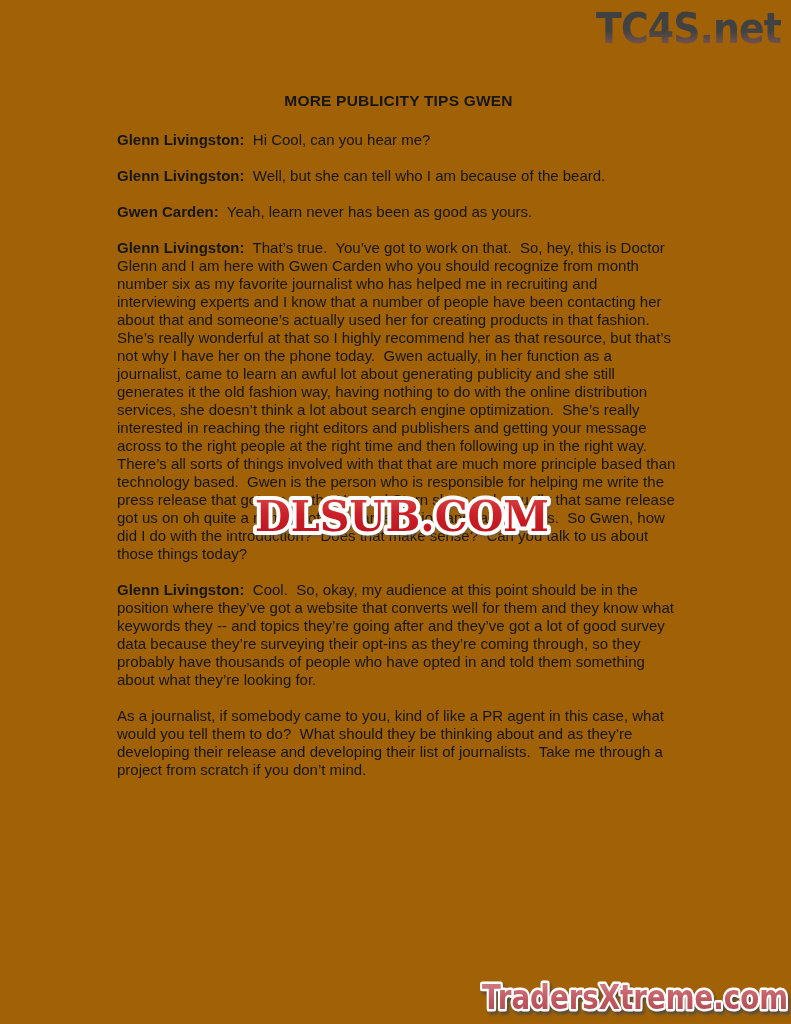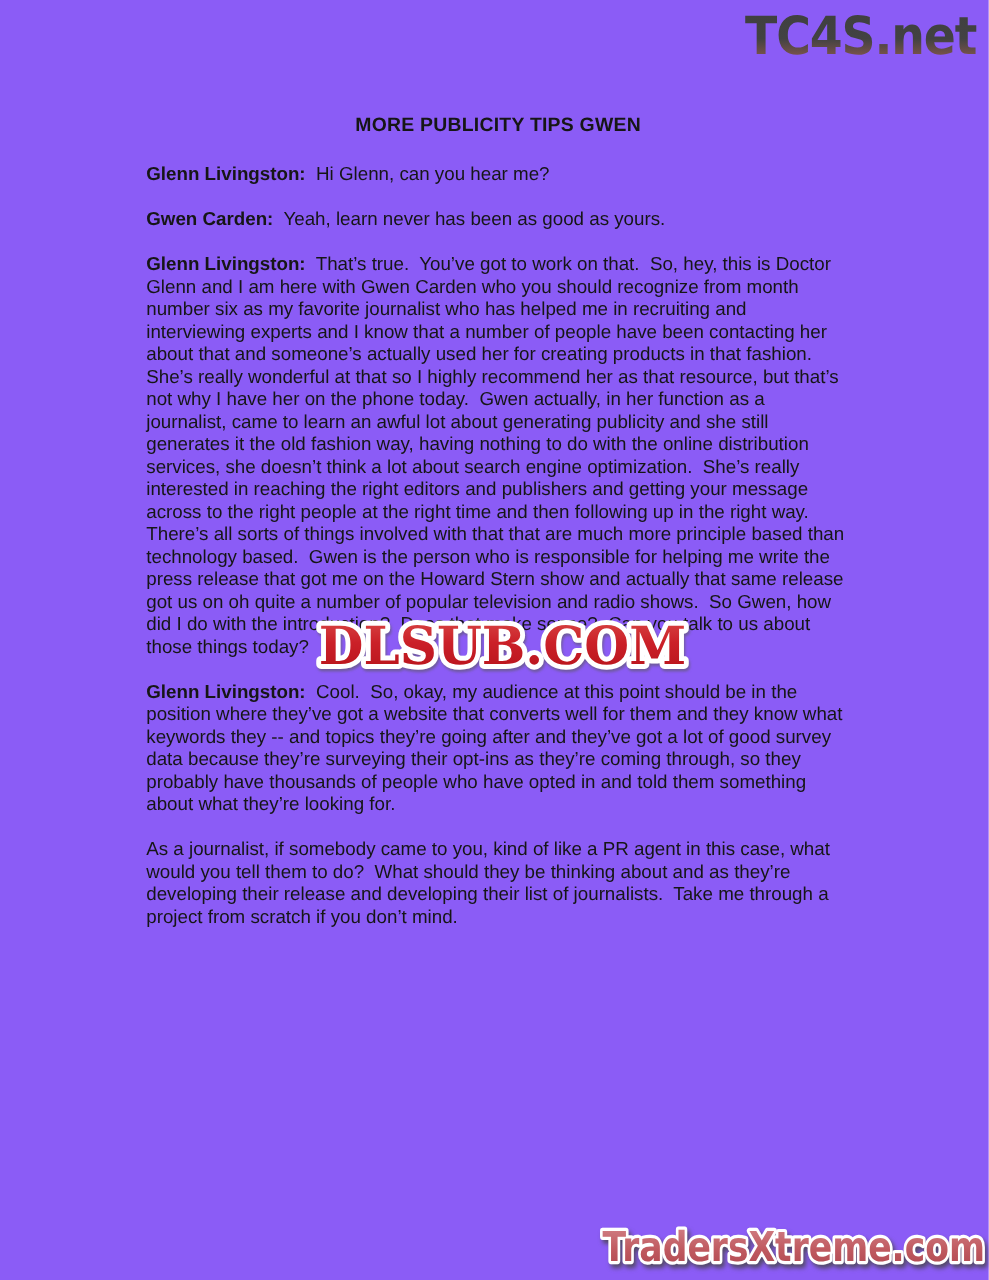--- a/index.html
+++ b/index.html
@@ -3,21 +3,21 @@
 <meta charset="utf-8">
 <style>
   html, body { margin: 0; padding: 0; }
   body {
     width: 791px; height: 1024px;
     background: #ffffff;
     position: relative;
     overflow: hidden;
     font-family: "Liberation Sans", sans-serif;
   }
-  .page { position: absolute; inset: 0; background: #8b5cf6; }
+  .page { position: absolute; inset: 0; background: #a16207; }
 
   
   .tc4s-logo {
     position: absolute; top: 2px; left: 588px;
     width: 200px; height: 56px;
   }
   
   .content {
     position: absolute; left: 117px; top: 92px; width: 563px;
     color: #161616;
@@ -86,23 +86,24 @@
         <stop offset="85%" stop-color="#7d544c"></stop>
         <stop offset="100%" stop-color="#96655c"></stop>
       </linearGradient>
     </defs>
     <text x="8" y="41" fill="url(#tc4sGrad)" textLength="185" lengthAdjust="spacingAndGlyphs">TC4S.net</text>
   </svg>
 
   <div class="content">
     <h1 class="doc-title">MORE PUBLICITY TIPS GWEN</h1>
 
-    <p class="para"><b>Glenn Livingston:</b><span>  Hi Glenn, can you hear me?</span></p>
+    <p class="para"><b>Glenn Livingston:</b><span>  Hi Cool, can you hear me?</span></p>
 
 
+    <p class="para"><b>Glenn Livingston:</b><span>  Well, but she can tell who I am because of the beard.</span></p>
 
     <p class="para"><b>Gwen Carden:</b><span>  Yeah, learn never has been as good as yours.</span></p>
 
     <p class="para"><b>Glenn Livingston:</b><span>  That’s true.  You’ve got to work on that.  So, hey, this is Doctor Glenn and I am here with Gwen Carden who you should recognize from month number six as my favorite journalist who has helped me in recruiting and interviewing experts and I know that a number of people have been contacting her about that and someone’s actually used her for creating products in that fashion.  She’s really wonderful at that so I highly recommend her as that resource, but that’s not why I have her on the phone today.  Gwen actually, in her function as a journalist, came to learn an awful lot about generating publicity and she still generates it the old fashion way, having nothing to do with the online distribution services, she doesn’t think a lot about search engine optimization.  She’s really interested in reaching the right editors and publishers and getting your message across to the right people at the right time and then following up in the right way.  There’s all sorts of things involved with that that are much more principle based than technology based.  Gwen is the person who is responsible for helping me write the press release that got me on the Howard Stern show and actually that same release got us on oh quite a number of popular television and radio shows.  So Gwen, how did I do with the introduction?  Does that make sense?  Can you talk to us about those things today?</span></p>
 
 
     <p class="para"><b>Glenn Livingston:</b><span>  Cool.  So, okay, my audience at this point should be in the position where they’ve got a website that converts well for them and they know what keywords they -- and topics they’re going after and they’ve got a lot of good survey data because they’re surveying their opt-ins as they’re coming through, so they probably have thousands of people who have opted in and told them something about what they’re looking for.</span></p>
 
     <p class="para"><b></b><span>As a journalist, if somebody came to you, kind of like a PR agent in this case, what would you tell them to do?  What should they be thinking about and as they’re developing their release and developing their list of journalists.  Take me through a project from scratch if you don’t mind.</span></p>
   </div>

